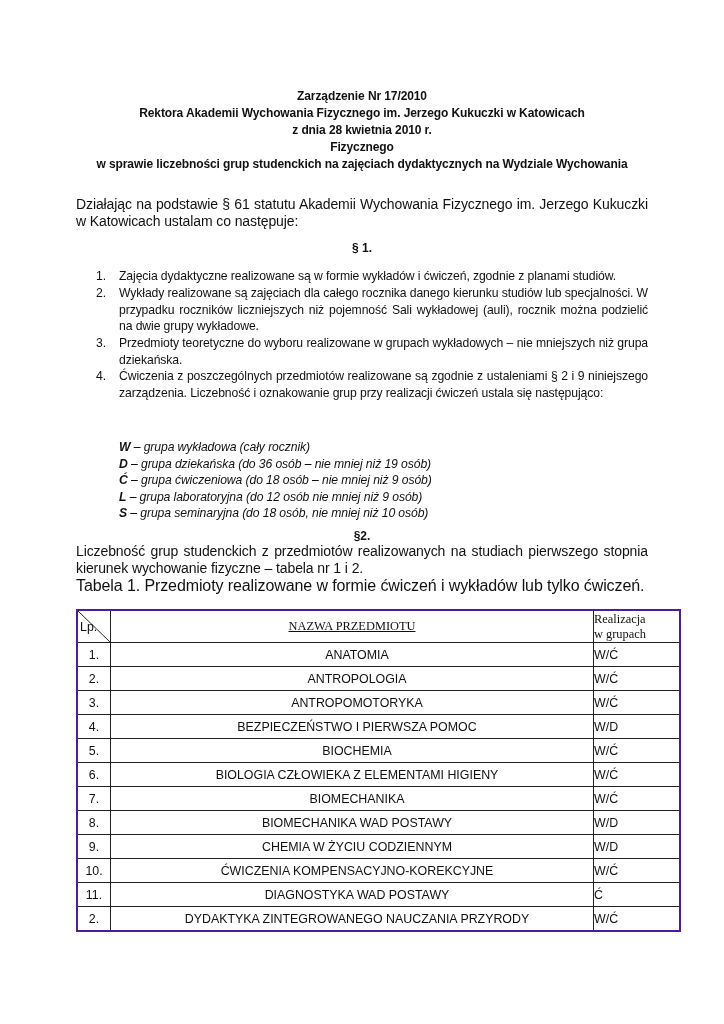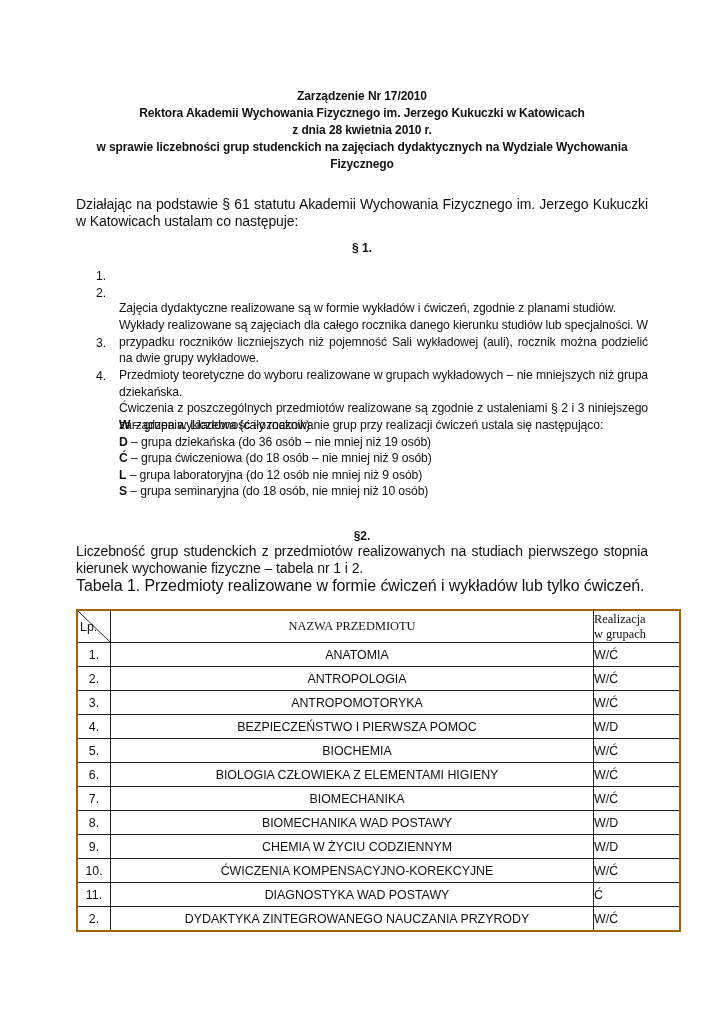--- a/index.html
+++ b/index.html
@@ -7,72 +7,72 @@
          font-family: "Liberation Sans", sans-serif; color: #111; }
   .page { position: absolute; left: 0; top: 0; width: 701px; height: 1024px; }
   .hdr { position: absolute; left: 76px; width: 572px; text-align: center;
          font-weight: bold; font-size: 12px; line-height: 17px; letter-spacing: -0.1px; }
   .p { position: absolute; left: 76px; width: 572px; font-size: 14px; line-height: 16.5px;
        text-align: justify; letter-spacing: -0.1px; }
   .center-bold { position: absolute; left: 76px; width: 572px; text-align: center;
                  font-weight: bold; font-size: 12px; }
   .li { position: absolute; left: 96px; width: 552px; font-size: 12.2px; line-height: 16.5px; letter-spacing: -0.1px; }
   .li .num { position: absolute; left: 0; top: 0; width: 18px; }
-  .li .txt { display: block; margin-left: 23px; text-align: justify; margin-top: 32px; }
+  .li .txt { display: block; margin-left: 23px; text-align: justify; }
   .defs { position: absolute; left: 119px; width: 520px; font-size: 12.2px; line-height: 16.5px; letter-spacing: -0.1px; }
   .defs div b { font-weight: bold; }
   .caption { position: absolute; left: 76px; top: 577px; font-size: 16px; letter-spacing: -0.1px; }
   table.t { position: absolute; left: 76px; top: 609px; width: 605px; border-collapse: collapse;
-            border: 2px solid #a16207; }
+            border: 2px solid #4c1d95; }
   table.t td, table.t th { border: 1px solid #222; padding: 0; font-size: 12.4px; height: 23px; }
   table.t th { font-family: "Liberation Serif", serif; font-weight: normal; height: 31px; }
   .c-lp { width: 32px; text-align: center; }
   .c-name { text-align: center; padding-left: 10px !important; }
   .c-real { width: 85px; text-align: left; }
-  th.c-name { text-align: center; font-size: 15px; padding-left: 0 !important; }
+  th.c-name { text-align: center; font-size: 15px; padding-left: 0 !important; text-decoration: underline; }
   th.c-real { font-size: 13.5px; line-height: 15px; }
   th.c-lp { position: relative; text-align: left; font-size: 12px; }
   th.c-lp .lp-txt { position: absolute; left: 2px; top: 9px; font-family: "Liberation Sans", sans-serif; }
   th.c-lp svg { position: absolute; left: 0; top: 0; width: 100%; height: 100%; }
 </style>
 </head>
 <body>
 
 <div class="page">
 
   <div class="hdr" style="top:88px;">
     <div>Zarządzenie Nr 17/2010</div>
     <div>Rektora Akademii Wychowania Fizycznego im. Jerzego Kukuczki w Katowicach</div>
     <div>z dnia 28 kwietnia 2010 r.</div>
+    <div>Fizycznego</div>
     <div>w sprawie liczebności grup studenckich na zajęciach dydaktycznych na Wydziale Wychowania</div>
-    <div>Fizycznego</div>
   </div>
 
   <div class="p" style="top:196px;">Działając na podstawie  § 61 statutu Akademii Wychowania Fizycznego im. Jerzego Kukuczki w Katowicach ustalam co następuje:</div>
 
   <div class="center-bold" style="top:241px;">§ 1.</div>
 
   <div class="li" style="top:268px;">
     <span class="num">1.</span>
     <span class="txt">Zajęcia  dydaktyczne realizowane są w formie wykładów i ćwiczeń, zgodnie z planami studiów.</span>
   </div>
   <div class="li" style="top:285px;">
     <span class="num">2.</span>
     <span class="txt">Wykłady realizowane są zajęciach dla całego rocznika danego kierunku studiów lub specjalności. W przypadku roczników liczniejszych niż pojemność Sali wykładowej (auli), rocznik można podzielić na dwie grupy wykładowe.</span>
   </div>
   <div class="li" style="top:335px;">
     <span class="num">3.</span>
     <span class="txt">Przedmioty teoretyczne do wyboru realizowane w grupach wykładowych – nie mniejszych niż grupa dziekańska.</span>
   </div>
   <div class="li" style="top:368px;">
     <span class="num">4.</span>
-    <span class="txt">Ćwiczenia z  poszczególnych  przedmiotów realizowane są zgodnie z ustaleniami § 2 i 3 niniejszego zarządzenia. Liczebność i oznakowanie grup przy realizacji ćwiczeń ustala się następująco:</span>
+    <span class="txt">Ćwiczenia z  poszczególnych  przedmiotów realizowane są zgodnie z ustaleniami § 2 i 9 niniejszego zarządzenia. Liczebność i oznakowanie grup przy realizacji ćwiczeń ustala się następująco:</span>
   </div>
 
-  <div class="defs" style="top:417px;">
+  <div class="defs" style="top:439px;font-style:italic;">
     <div><b>W</b><span> – grupa wykładowa (cały rocznik)</span></div>
     <div><b>D</b><span> – grupa dziekańska (do 36 osób – nie mniej niż 19 osób)</span></div>
     <div><b>Ć</b><span> – grupa ćwiczeniowa (do 18 osób – nie mniej niż 9 osób)</span></div>
     <div><b>L</b><span> – grupa laboratoryjna (do 12 osób nie mniej niż 9 osób)</span></div>
     <div><b>S</b><span> – grupa seminaryjna (do 18 osób, nie mniej niż 10 osób)</span></div>
   </div>
 
   <div class="center-bold" style="top:529px;">§2.</div>
   <div class="p" style="top:543px;">Liczebność  grup studenckich z przedmiotów realizowanych na studiach pierwszego stopnia kierunek wychowanie fizyczne – tabela nr 1 i 2.</div>
 

